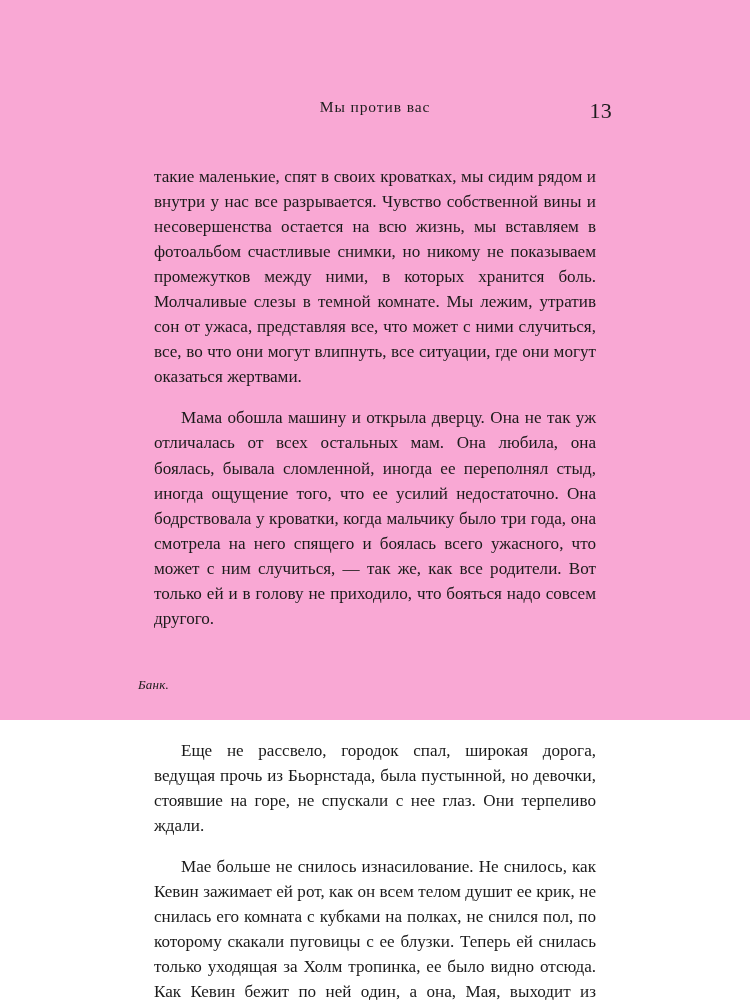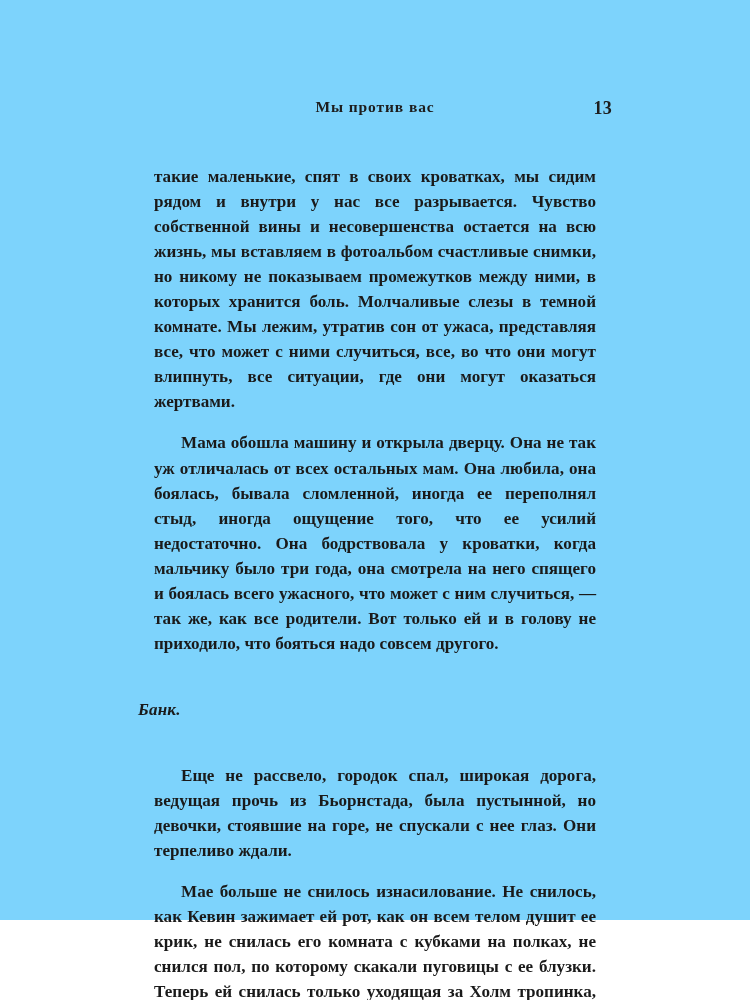--- a/index.html
+++ b/index.html
@@ -13,24 +13,23 @@
     height: 1000px;
     overflow: hidden;
     font-family: "Liberation Serif", "DejaVu Serif", serif;
     color: #1a1a1a;
     -webkit-font-smoothing: antialiased;
   }
 
   .page {
     position: relative;
     width: 750px;
-    height: 920px;
-    background: #7dd3fc;
+    height: 720px;
+    background: #f9a8d4;
     box-sizing: border-box;
-    font-weight: bold;
   }
 
   
   .running-head {
     position: absolute;
     left: 138px;
     top: 98px;
     width: 474px;
     height: 22px;
     display: block;
@@ -43,21 +42,21 @@
     text-align: center;
     font-size: 15.5px;
     letter-spacing: 0.9px;
     color: #1d1d1d;
     white-space: nowrap;
   }
   .running-head-folio {
     position: absolute;
     right: 0;
     top: 0;
-    font-size: 18px;
+    font-size: 22px;
     color: #1d1d1d;
     letter-spacing: 0.3px;
   }
 
   
   .textblock {
     position: absolute;
     left: 138px;
     top: 148px;
     width: 474px;
@@ -76,21 +75,21 @@
   p.para.continued {
     text-indent: 0;
   }
   p.para.last-line-natural {
     text-align-last: left;
   }
 
   
   p.scene-marker {
     margin: 0;
-    font-size: 17px;
+    font-size: 13px;
     line-height: 25.05px;
     font-style: italic;
     text-indent: 0;
     text-align: left;
     padding-top: 25.05px;
     padding-bottom: 25.05px;
     letter-spacing: 0.2px;
   }
 </style>
 </head>

